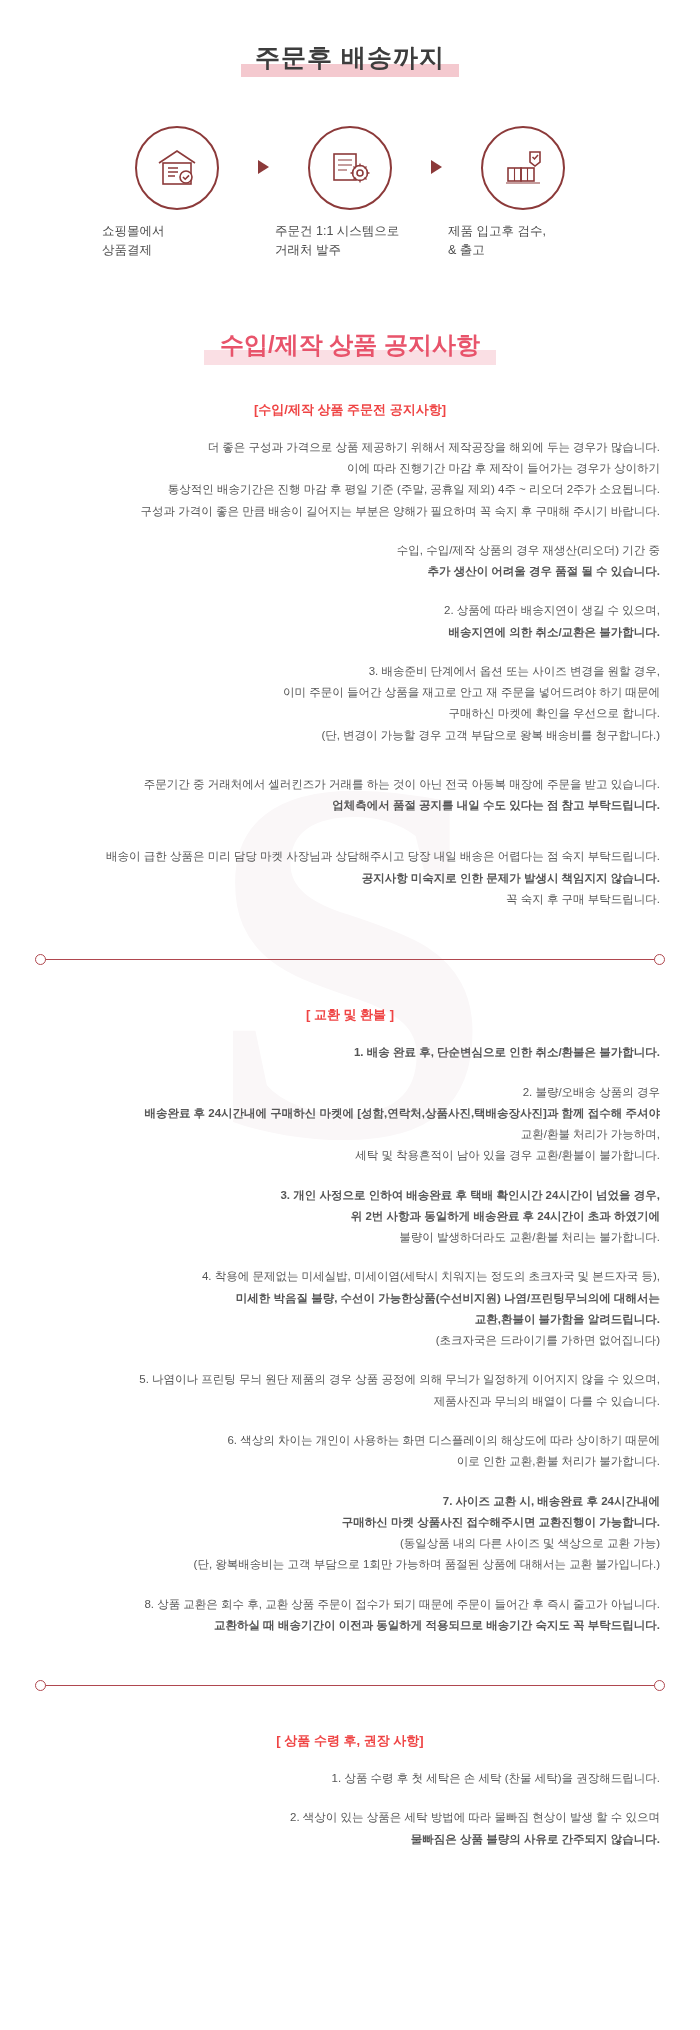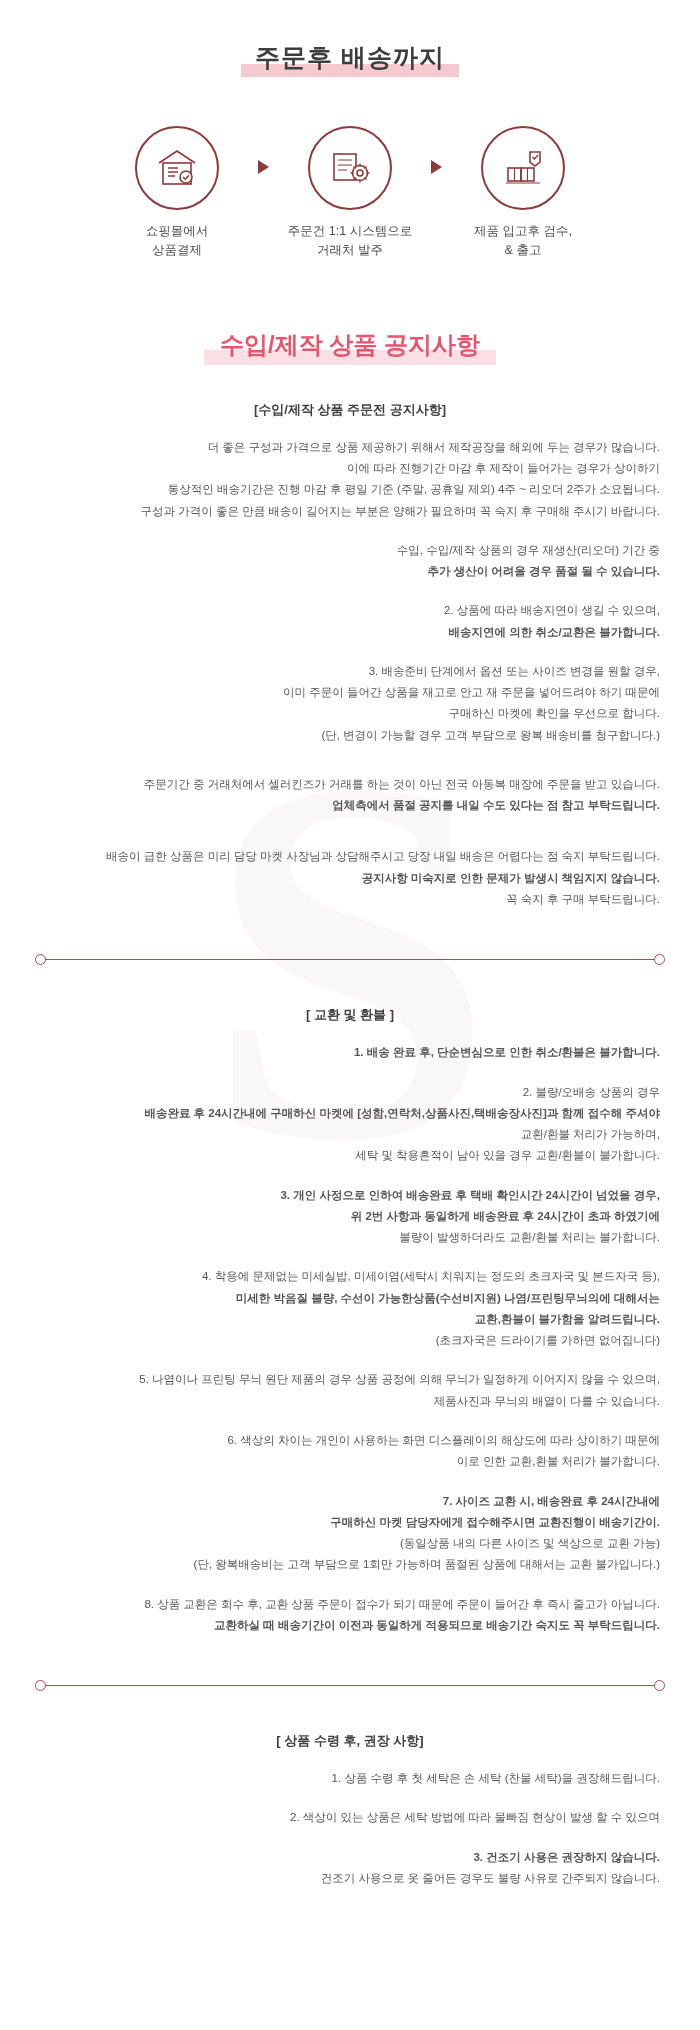--- a/index.html
+++ b/index.html
@@ -62,21 +62,21 @@
   
   .steps {
     display: flex;
     justify-content: center;
     align-items: flex-start;
     gap: 6px;
     margin-top: 48px;
   }
   .step {
     width: 150px;
-    text-align: center;
+    text-align: left;
   }
   .circle {
     width: 84px; height: 84px;
     margin: 0 auto 12px;
     border: 2px solid #8c3a3a;
     border-radius: 50%;
     display: flex; align-items: center; justify-content: center;
     background: #fff;
   }
   .circle svg { display: block; }
@@ -119,21 +119,21 @@
 
   
   .block {
     text-align: center;
     margin-top: 34px;
     padding: 0 40px;
   }
   .sec-title {
     font-size: 13px;
     font-weight: bold;
-    color: #404040;
+    color: #ef4444;
     margin-bottom: 16px;
     text-align: center;
   }
   p.line {
     font-size: 11.5px;
     line-height: 1.85;
     margin: 0;
     color: #555555;
     text-align: right;
   }
@@ -314,21 +314,21 @@
         <p class="line">제품사진과 무늬의 배열이 다를 수 있습니다.</p>
       </div>
 
       <div class="para">
         <p class="line">6. 색상의 차이는 개인이 사용하는 화면 디스플레이의 해상도에 따라 상이하기 때문에</p>
         <p class="line">이로 인한 교환,환불 처리가 불가합니다.</p>
       </div>
 
       <div class="para">
         <p class="line red">7. 사이즈 교환 시, 배송완료 후 24시간내에</p>
-        <p class="line red">구매하신 마켓 담당자에게 접수해주시면 교환진행이 배송기간이.</p>
+        <p class="line red">구매하신 마켓 상품사진 접수해주시면 교환진행이 가능합니다.</p>
         <p class="line">(동일상품 내의 다른 사이즈 및 색상으로 교환 가능)</p>
         <p class="line">(단, 왕복배송비는 고객 부담으로 1회만 가능하며 품절된 상품에 대해서는 교환 불가입니다.)</p>
       </div>
 
       <div class="para">
         <p class="line">8. 상품 교환은 회수 후, 교환 상품 주문이 접수가 되기 때문에 주문이 들어간 후 즉시 줄고가 아닙니다.</p>
         <p class="line red">교환하실 때 배송기간이 이전과 동일하게 적용되므로 배송기간 숙지도 꼭 부탁드립니다.</p>
       </div>
     </div>
 
@@ -340,23 +340,20 @@
 
     <div class="block">
       <div class="sec-title">[ 상품 수령 후, 권장 사항]</div>
 
       <div class="para">
         <p class="line">1. 상품 수령 후 첫 세탁은 손 세탁 (찬물 세탁)을 권장해드립니다.</p>
       </div>
 
       <div class="para">
         <p class="line">2. 색상이 있는 상품은 세탁 방법에 따라 물빠짐 현상이 발생 할 수 있으며</p>
-      </div>
-
-      <div class="para">
-        <p class="line red">3. 건조기 사용은 권장하지 않습니다.</p>
-        <p class="line">건조기 사용으로 옷 줄어든 경우도 불량 사유로 간주되지 않습니다.</p>
-      </div>
+        <p class="line red">물빠짐은 상품 불량의 사유로 간주되지 않습니다.</p>
+      </div>
+
 
     </div>
 
   </div>
 </div>
 
 </body></html>

